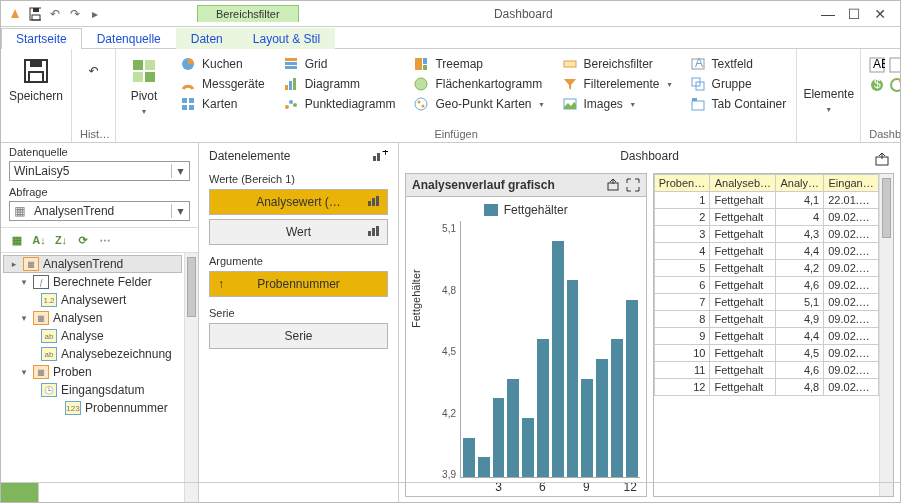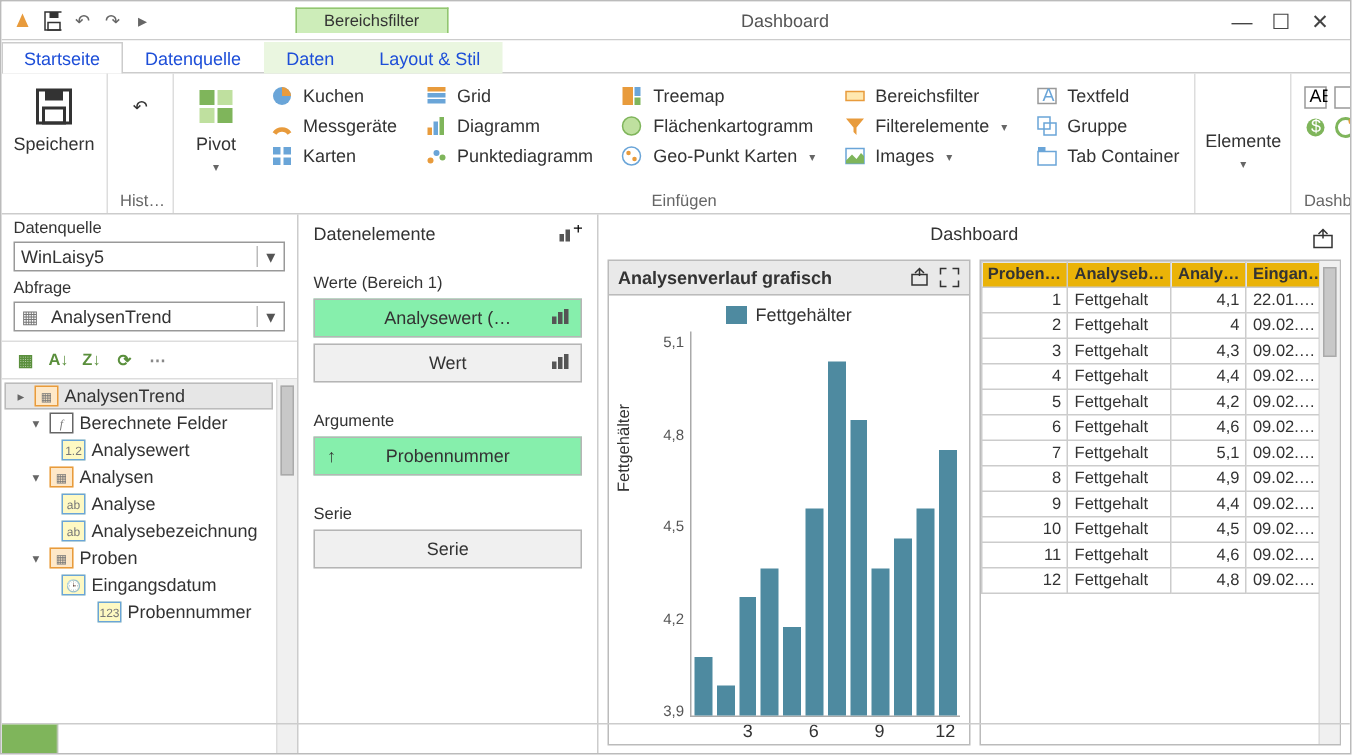--- a/index.html
+++ b/index.html
@@ -36,23 +36,23 @@
 .tree{flex:1;overflow:auto;padding:2px 0}
 .trow{display:flex;align-items:center;gap:4px;padding:2px 4px 2px 6px;cursor:pointer}
 .trow.sel{background:#e6e6e6;border:1px solid #bbb;margin:0 2px;padding:1px 3px 1px 5px}
 .tw{width:10px;text-align:center;color:#666;font-size:9px}
 .tic{width:16px;height:14px;border:1px solid #999;font-size:8px;display:flex;align-items:center;justify-content:center;color:#777;background:#fff}
 .tic.fx{border-color:#666;font-style:italic;font-family:serif}
 .tic.o{background:#fee8c8;border-color:#e89b3c}
 .tic.b{background:#fef9c3;border-color:#6aa5d8}
 .mid{width:200px;border-right:1px solid #ccc;padding:6px 10px;display:flex;flex-direction:column;gap:8px;overflow:auto}
 .mid-h{display:flex;justify-content:space-between;align-items:center;font-size:11px}
-.sec-t{font-size:11px;color:#333;margin-top:12px}
+.sec-t{font-size:11px;color:#333;margin-top:2px}
 .slot{border:1px solid #b5b5b5;background:#f0f0f0;height:26px;display:flex;align-items:center;justify-content:center;position:relative;cursor:pointer;margin-top:4px}
-.slot.filled{background:#86efac}
+.slot.filled{background:#eab308}
 .slot .badge{position:absolute;right:6px;top:5px}
 .right{flex:1;display:flex;flex-direction:column}
 .dash-h{display:flex;align-items:center;justify-content:center;padding:6px 10px;position:relative;font-size:16px}
 .dash-h .exp{position:absolute;right:10px;top:8px}
 .panels{flex:1;display:flex;gap:6px;padding:4px 6px 6px}
 .panel{border:1px solid #bbb;display:flex;flex-direction:column;flex:1;min-width:0}
 .phead{background:#e9e9e9;border-bottom:1px solid #bbb;display:flex;align-items:center;padding:4px 6px;font-weight:bold}
 .phead .ptxt{flex:1}
 .phead .pico{margin-left:6px;cursor:pointer}
 .chart{flex:1;padding:6px 6px 2px 6px;display:flex;flex-direction:column}
@@ -63,21 +63,21 @@
 .yaxis .yl{font-size:10px;color:#555}
 .ylab{position:absolute;left:-2px;top:50%;transform:rotate(-90deg) translateX(30px);transform-origin:left top;font-size:11px}
 .plotarea{flex:1;display:flex;flex-direction:column}
 .bars{flex:1;display:flex;align-items:flex-end;gap:3px;border-left:1px solid #aaa;border-bottom:1px solid #aaa;padding:0 2px}
 .bar{flex:1;background:#4e8aa0}
 .xticks{display:flex;padding:2px 2px 0;font-size:10px;color:#555}
 .xticks span{flex:1;text-align:center}
 .tblwrap{flex:1;overflow:auto}
 table{border-collapse:collapse;width:100%}
 th,td{border:1px solid #ccc;padding:2px 4px;font-size:11px;white-space:nowrap;overflow:hidden;text-overflow:ellipsis}
-th{background:#eab308;font-weight:bold;text-align:center}
+th{background:#fef9c3;font-weight:normal;text-align:center}
 td.num{text-align:right}
 .status{position:absolute;bottom:0;left:0;right:0;height:20px;border-top:1px solid #ccc;display:flex}
 .status div:first-child{width:38px;background:#7fb55b;border-right:1px solid #ccc}
 svg{display:block}
 .sbar{width:14px;background:#f0f0f0;border-left:1px solid #ddd;position:relative}
 .sbar .th{position:absolute;left:2px;right:2px;top:4px;height:60px;background:#c8c8c8;border:1px solid #aaa}
 .collapse-caret{position:absolute;right:8px;bottom:4px;color:#888;font-size:10px}
 </style>
 </head>
 <body>

